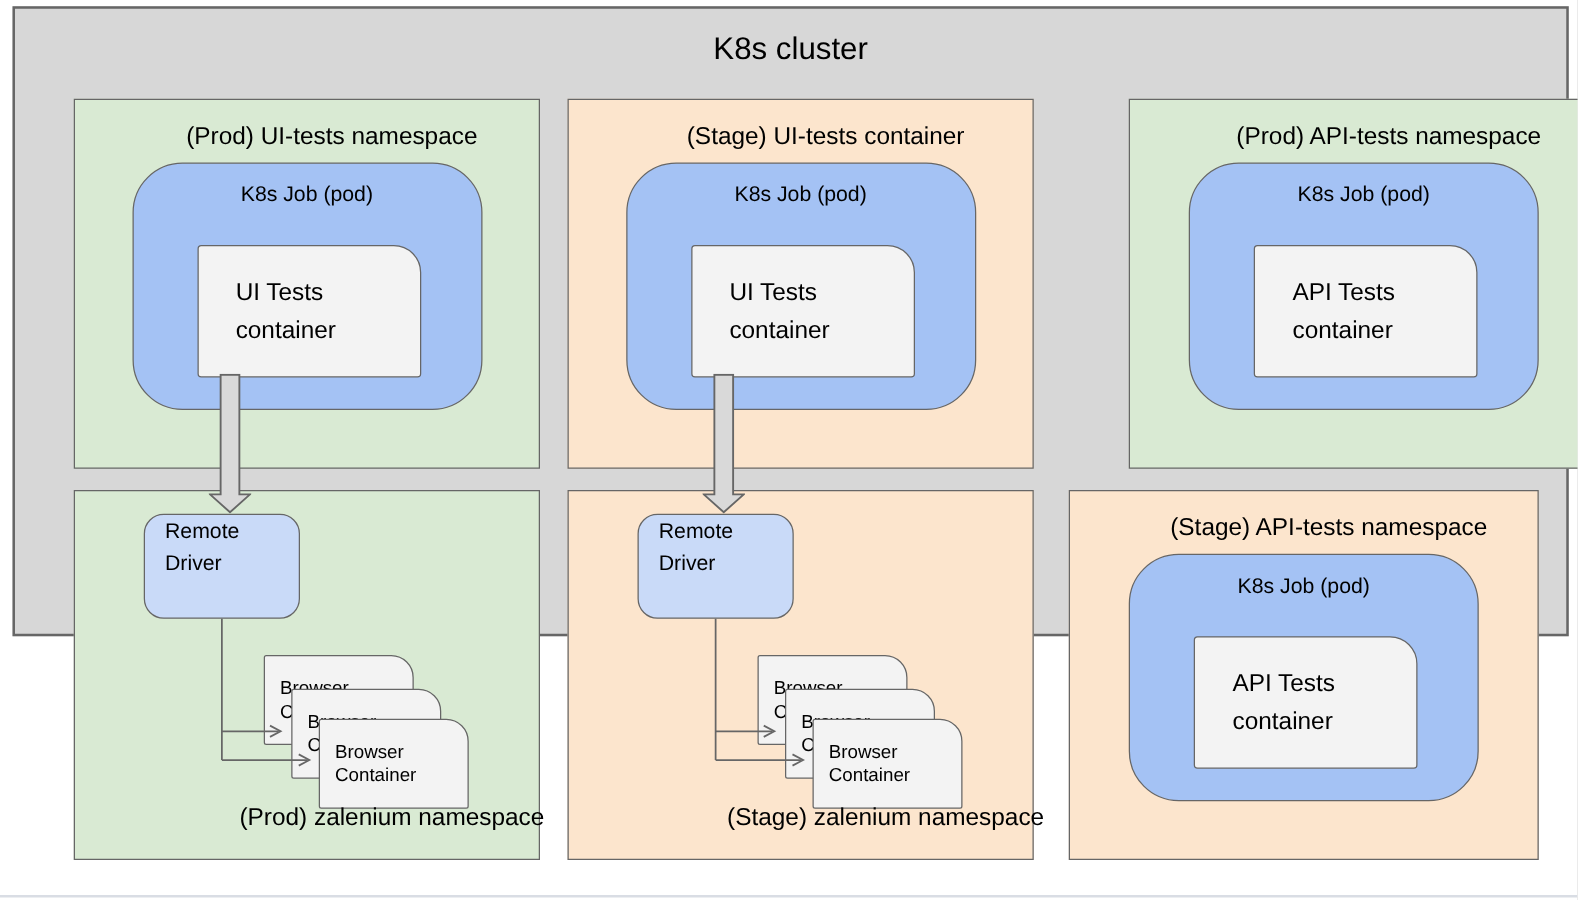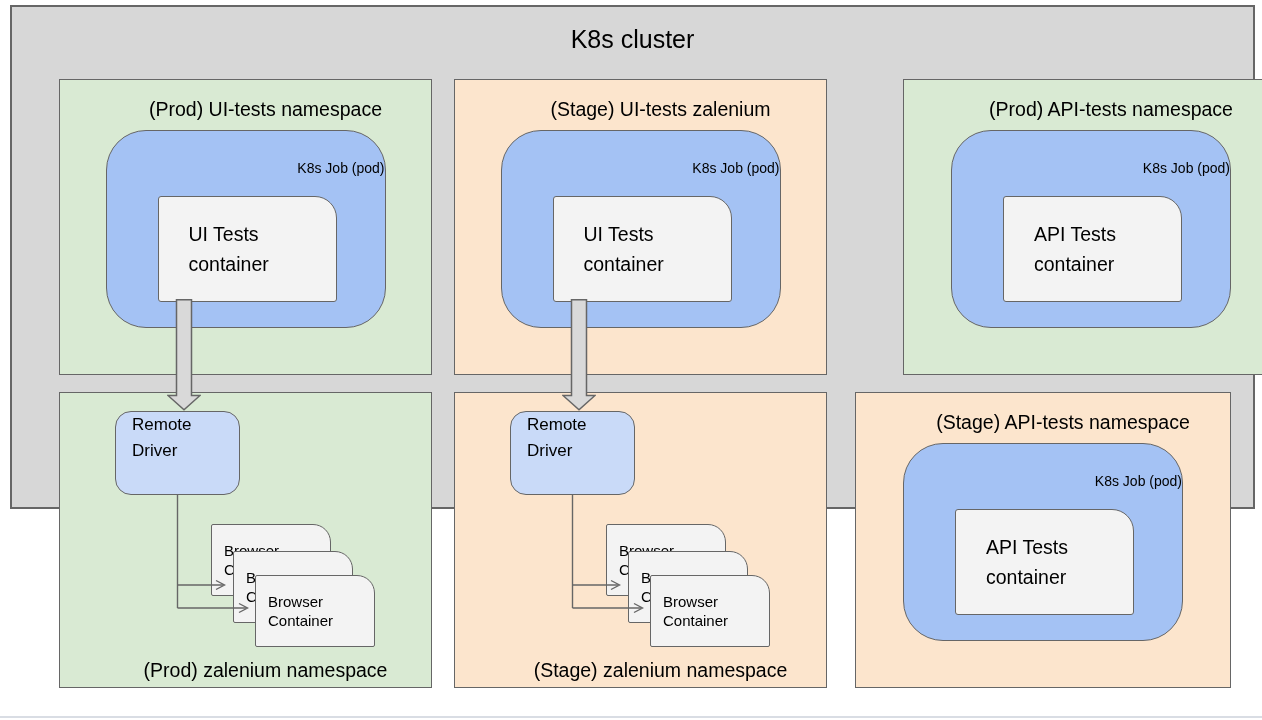--- a/index.html
+++ b/index.html
@@ -21,30 +21,30 @@
     position:absolute;width:373px;height:296px;box-sizing:border-box;
     border:1.5px solid var(--border,#666);
   }
   .ns.wide{width:376px;}
   .ns.green{background:var(--namespace-green,#d9ead3);}
   .ns.orange{background:var(--namespace-orange,#fce5cd);}
   .ns-title{
     position:absolute;top:16px;left:0;width:100%;text-align:center;
     font-size:19.5px;line-height:26px;padding-left:20px;
   }
-  .ns-title.bottom{top:auto;bottom:4px;}
+  .ns-title.bottom{top:auto;bottom:20px;margin-left:48px;}
   .job{
     position:absolute;left:50%;transform:translateX(-50%);top:50px;
     width:280px;height:198px;box-sizing:border-box;
     background:var(--job-blue,#a4c2f4);
     border:1.5px solid var(--border,#666);border-radius:40px;
   }
   .job-title{
-    position:absolute;top:24px;left:0;width:100%;text-align:right;
-    font-size:14px;line-height:26px;
+    position:absolute;top:12px;left:0;width:100%;text-align:center;
+    font-size:17px;line-height:26px;
   }
   .cbox{
     position:absolute;left:51px;top:65px;width:179px;height:106px;
     box-sizing:border-box;background:var(--container-gray,#f3f3f3);
     border:1.5px solid var(--border,#666);border-radius:3px 22px 3px 3px;
     display:flex;align-items:center;
   }
   .lbl{white-space:pre-line;}
   .cbox .lbl{padding-left:30px;font-size:19.5px;line-height:30px;}
   .rd{
@@ -87,21 +87,21 @@
     <div class="job">
       <div class="job-title">K8s Job (pod)</div>
       <div class="cbox">
         <div class="lbl">UI Tests
 container</div>
       </div>
     </div>
   </div>
 
   <div class="ns orange" style="left:442px;top:72px;">
-    <div class="ns-title">(Stage) UI-tests zalenium</div>
+    <div class="ns-title">(Stage) UI-tests container</div>
     <div class="job">
       <div class="job-title">K8s Job (pod)</div>
       <div class="cbox">
         <div class="lbl">UI Tests
 container</div>
       </div>
     </div>
   </div>
 
   <div class="ns green wide" style="left:843px;top:72px;margin-left:48px;">

